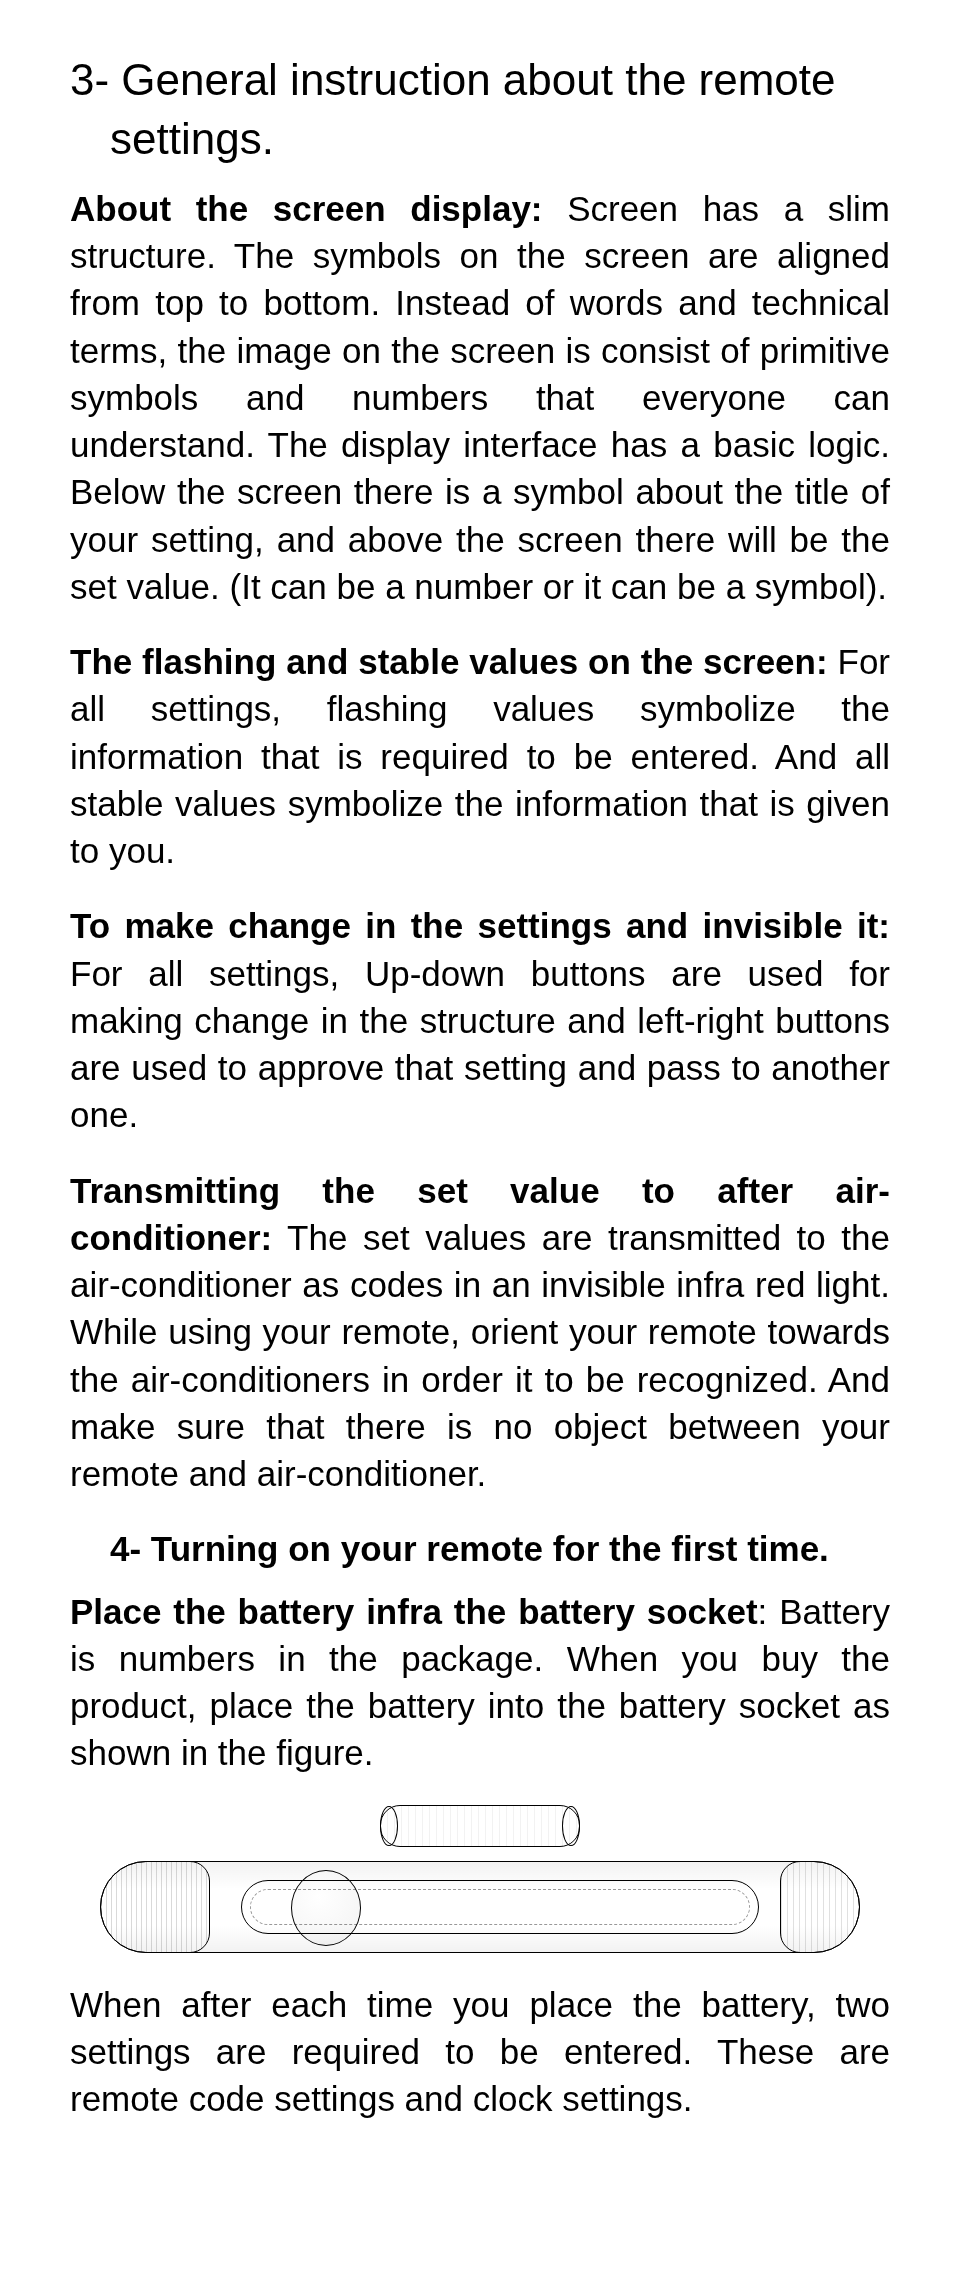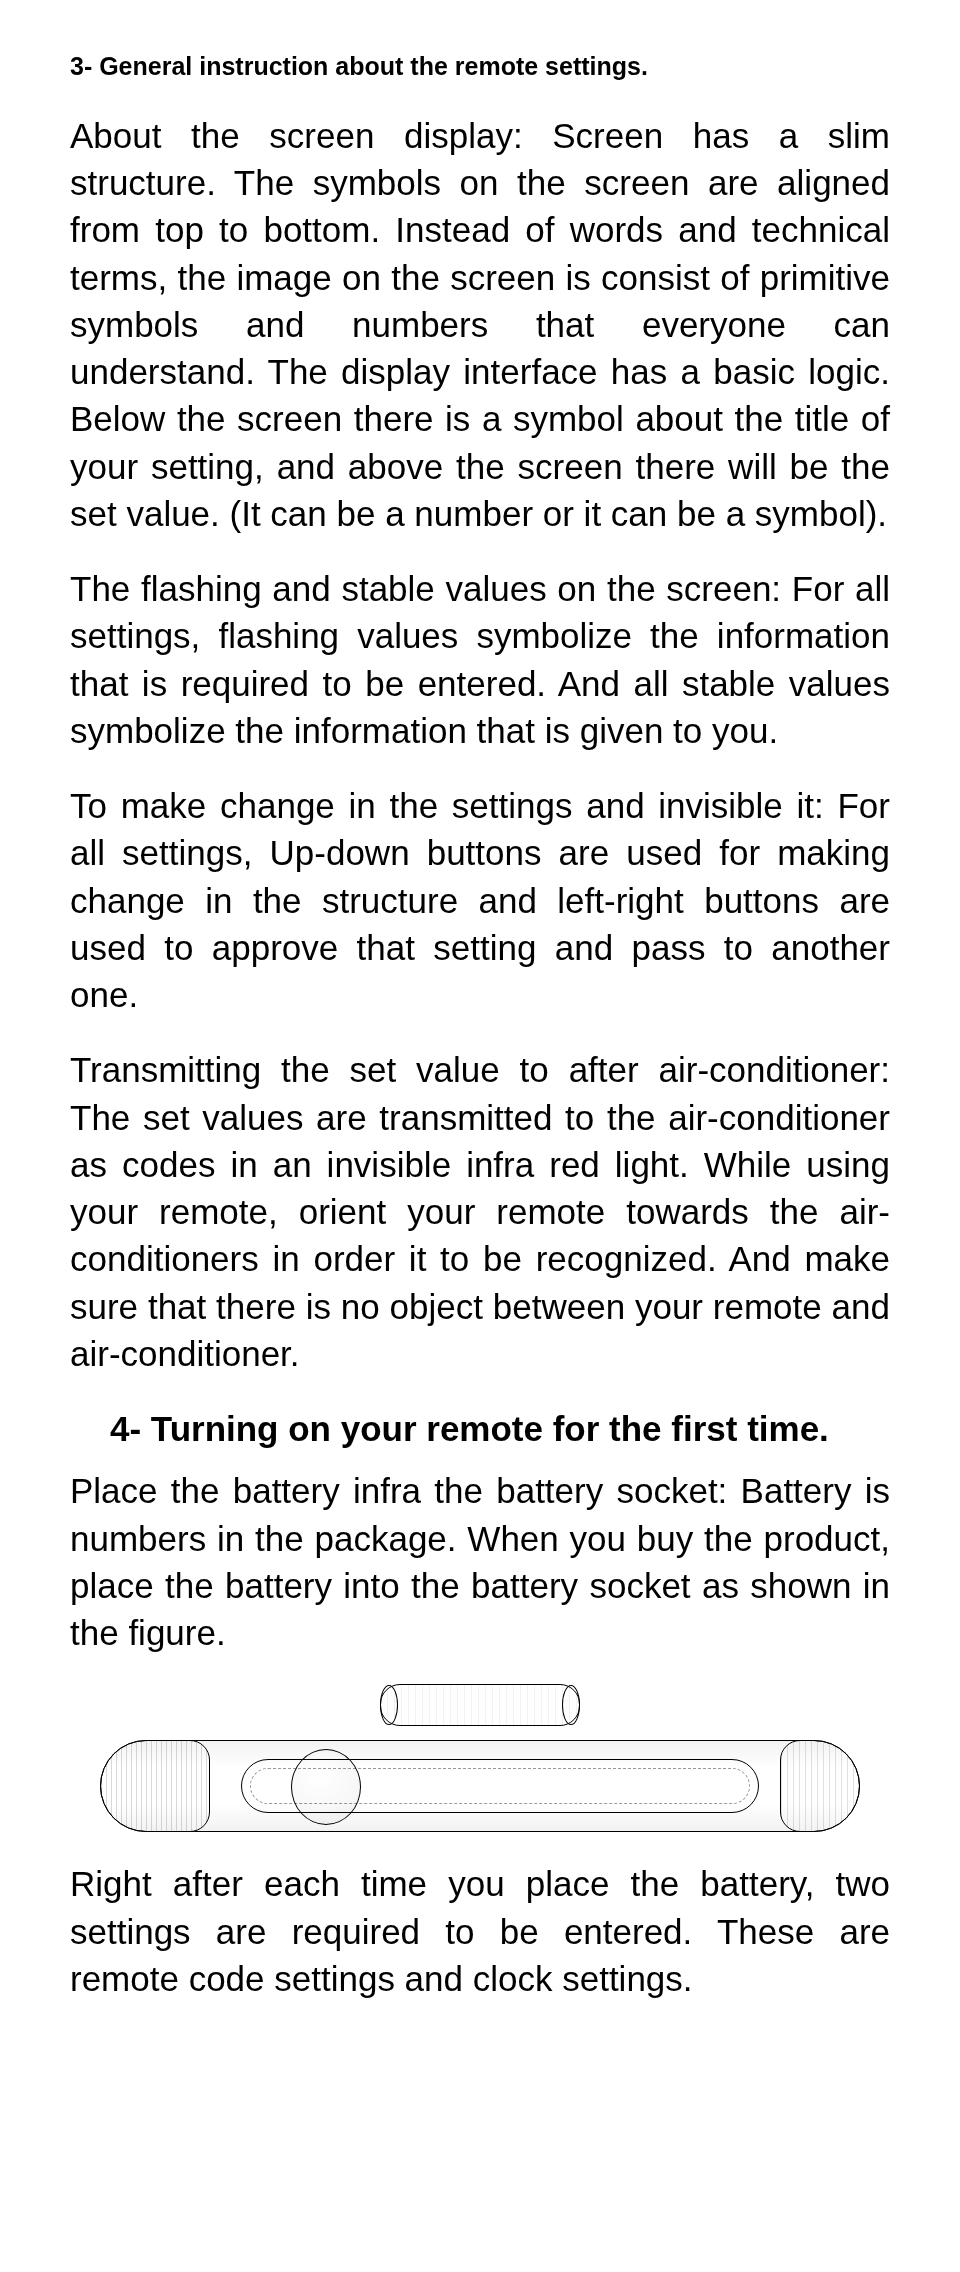--- a/index.html
+++ b/index.html
@@ -4,35 +4,35 @@
 <style>
   * { margin: 0; padding: 0; box-sizing: border-box; }
   body {
     background: #ffffff;
     font-family: Arial, Helvetica, sans-serif;
     width: 960px;
     padding: 50px 70px 40px 70px;
     color: #000;
   }
   .section-heading {
-    font-weight: bold;
-    font-size: 25px;
+    font-weight: normal;
+    font-size: 44px;
     line-height: 1.35;
-    margin-bottom: 28px;
+    margin-bottom: 16px;
     padding-left: 40px;
     text-indent: -40px;
   }
   .para {
     font-size: 35px;
     line-height: 1.35;
     margin-bottom: 28px;
     text-align: justify;
   }
   .para .lead {
-    font-weight: normal;
+    font-weight: bold;
   }
   .sub-heading {
     font-weight: bold;
     font-size: 35px;
     line-height: 1.35;
     margin-bottom: 15px;
     padding-left: 40px;
   }
   .figure {
     width: 100%;
@@ -141,13 +141,13 @@
 <div class="figure">
   <div class="battery-cyl"></div>
   <div class="remote-body">
     <div class="remote-cap-left"></div>
     <div class="remote-button"></div>
     <div class="remote-slot"></div>
     <div class="remote-cap-right"></div>
   </div>
 </div>
 
-<p class="para">Right after each time you place the battery, two settings are required to be entered. These are remote code settings and clock settings.</p>
+<p class="para">When after each time you place the battery, two settings are required to be entered. These are remote code settings and clock settings.</p>
 
 </body></html>

